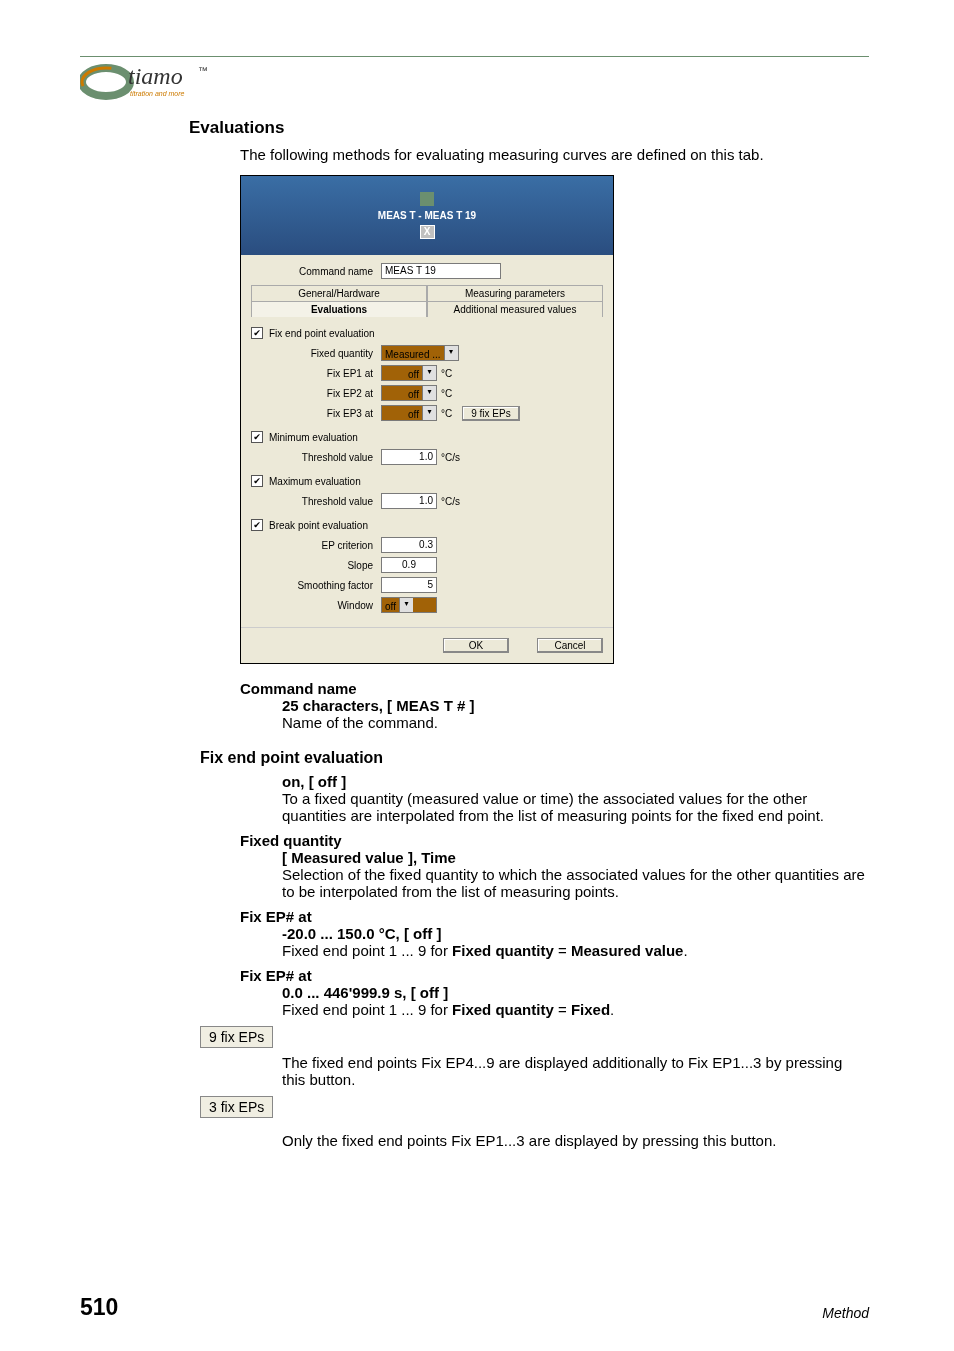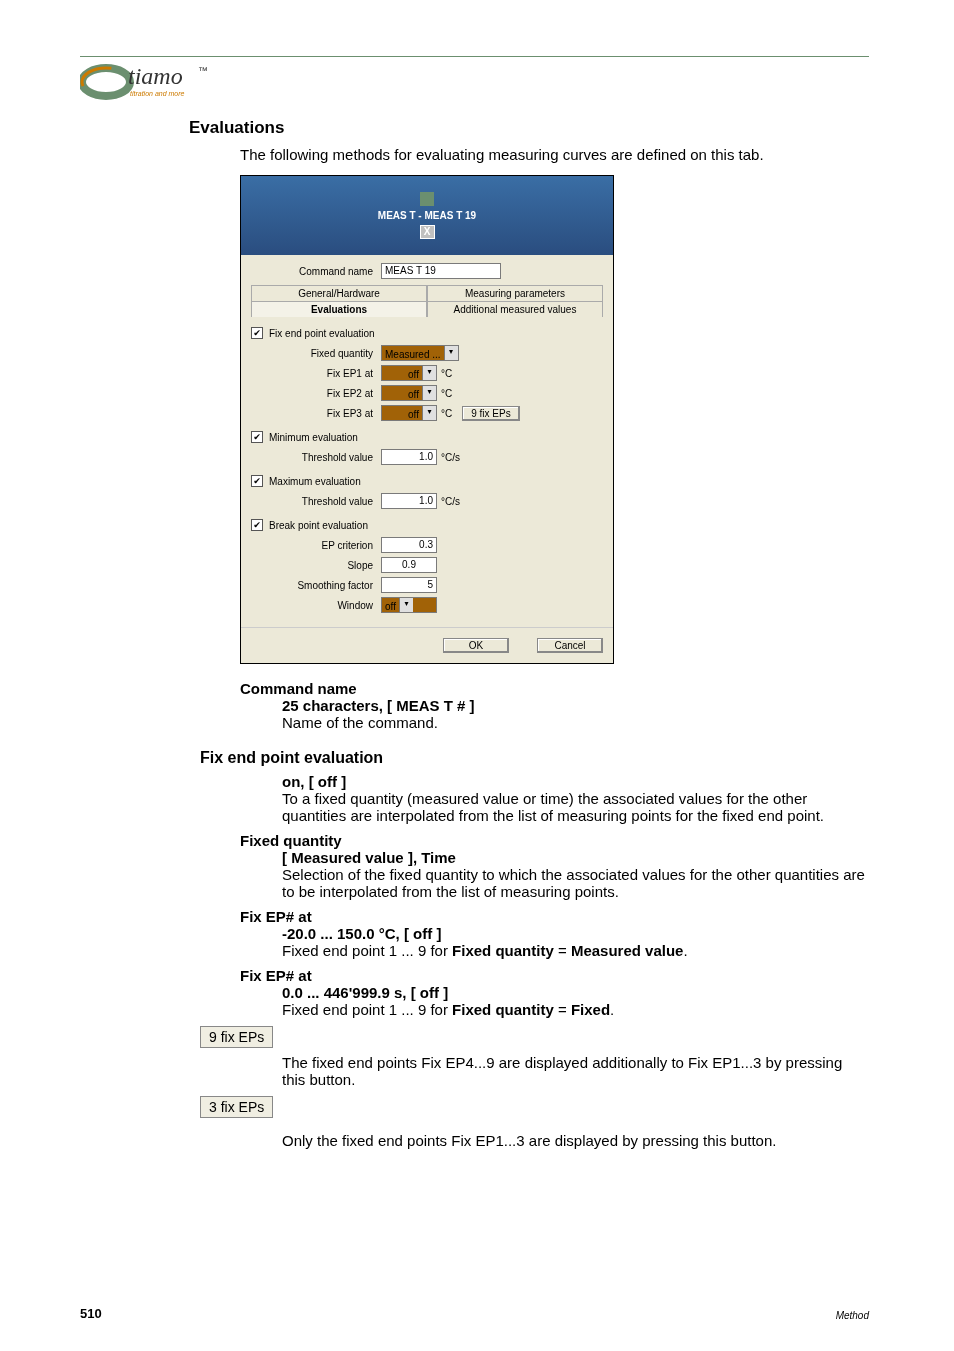--- a/index.html
+++ b/index.html
@@ -185,22 +185,22 @@
 
   .footer {
     position: absolute;
     bottom: 30px;
     left: 80px;
     right: 85px;
     display: flex;
     justify-content: space-between;
     align-items: flex-end;
   }
-  .footer .pg { font-weight: bold; font-size: 13px; }
-  .footer .cat { font-style: italic; font-size: 10px; margin-top: 21px; }
+  .footer .pg { font-weight: bold; font-size: 23px; }
+  .footer .cat { font-style: italic; font-size: 14px; margin-top: 21px; }
 </style>
 </head>
 <body>
 
 <div class="hr-top"></div>
 <div class="logo">
   <svg width="140" height="44" viewBox="0 0 140 44">
     <ellipse cx="26" cy="22" rx="24" ry="14" fill="none" stroke="#6b8f6f" stroke-width="8"></ellipse>
     <ellipse cx="26" cy="22" rx="24" ry="14" fill="none" stroke="#cc7a00" stroke-width="3" stroke-dasharray="40 200" stroke-dashoffset="-56"></ellipse>
     <text x="48" y="24" font-family="Georgia,serif" font-style="italic" font-size="24" fill="#333">tiamo</text>

